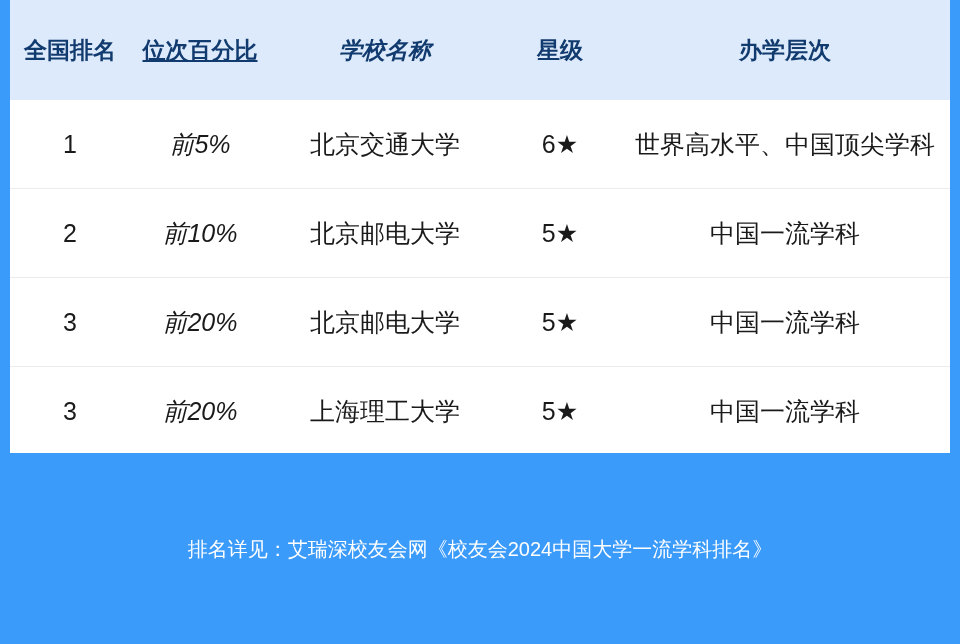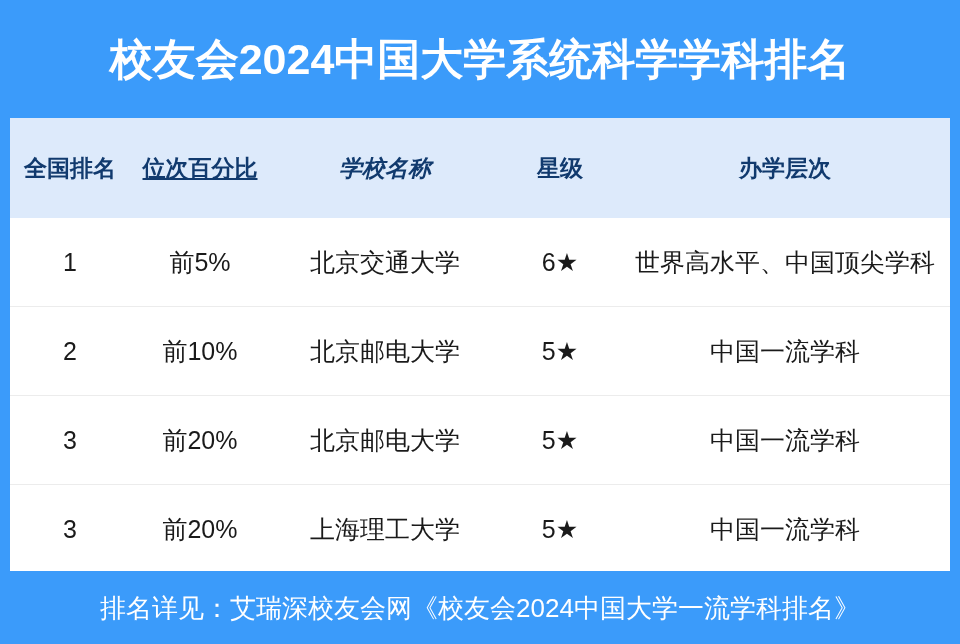--- a/index.html
+++ b/index.html
@@ -87,48 +87,45 @@
   .col-level   { width: 330px; }
 
   
   th.col-rank   { text-align: left;  padding-left: 14px; }
   th.col-pct    { text-align: left;  padding-left: 6px; text-decoration: underline;  }
   th.col-school { text-align: center; font-style: italic; }
   th.col-star   { text-align: center; }
   th.col-level  { text-align: center; padding-right: 76px; }
 
   td.col-rank   { text-align: center; padding-left: 4px; }
-  td.col-pct    { text-align: center; }
+  td.col-pct    { text-align: center; font-style: italic; }
   td.col-school { text-align: center; }
   td.col-star   { text-align: center; }
   td.col-level  { text-align: center; }
 
   
   .footer-band {
     flex: 1;
     display: flex;
     align-items: center;
     justify-content: center;
   }
   .footer-text {
     color: #ffffff;
-    font-size: 26px;
+    font-size: 20px;
     font-weight: normal;
     white-space: nowrap;
     line-height: 1;
   }
 </style>
 </head>
 <body>
 
 <div class="poster">
 
-  <div class="title-band">
-    <div class="title-text">校友会2024中国大学系统科学学科排名</div>
-  </div>
 
   <div class="table-card">
     <table class="rank-table">
       <colgroup>
         <col class="col-rank">
         <col class="col-pct">
         <col class="col-school">
         <col class="col-star">
         <col class="col-level">
       </colgroup>

